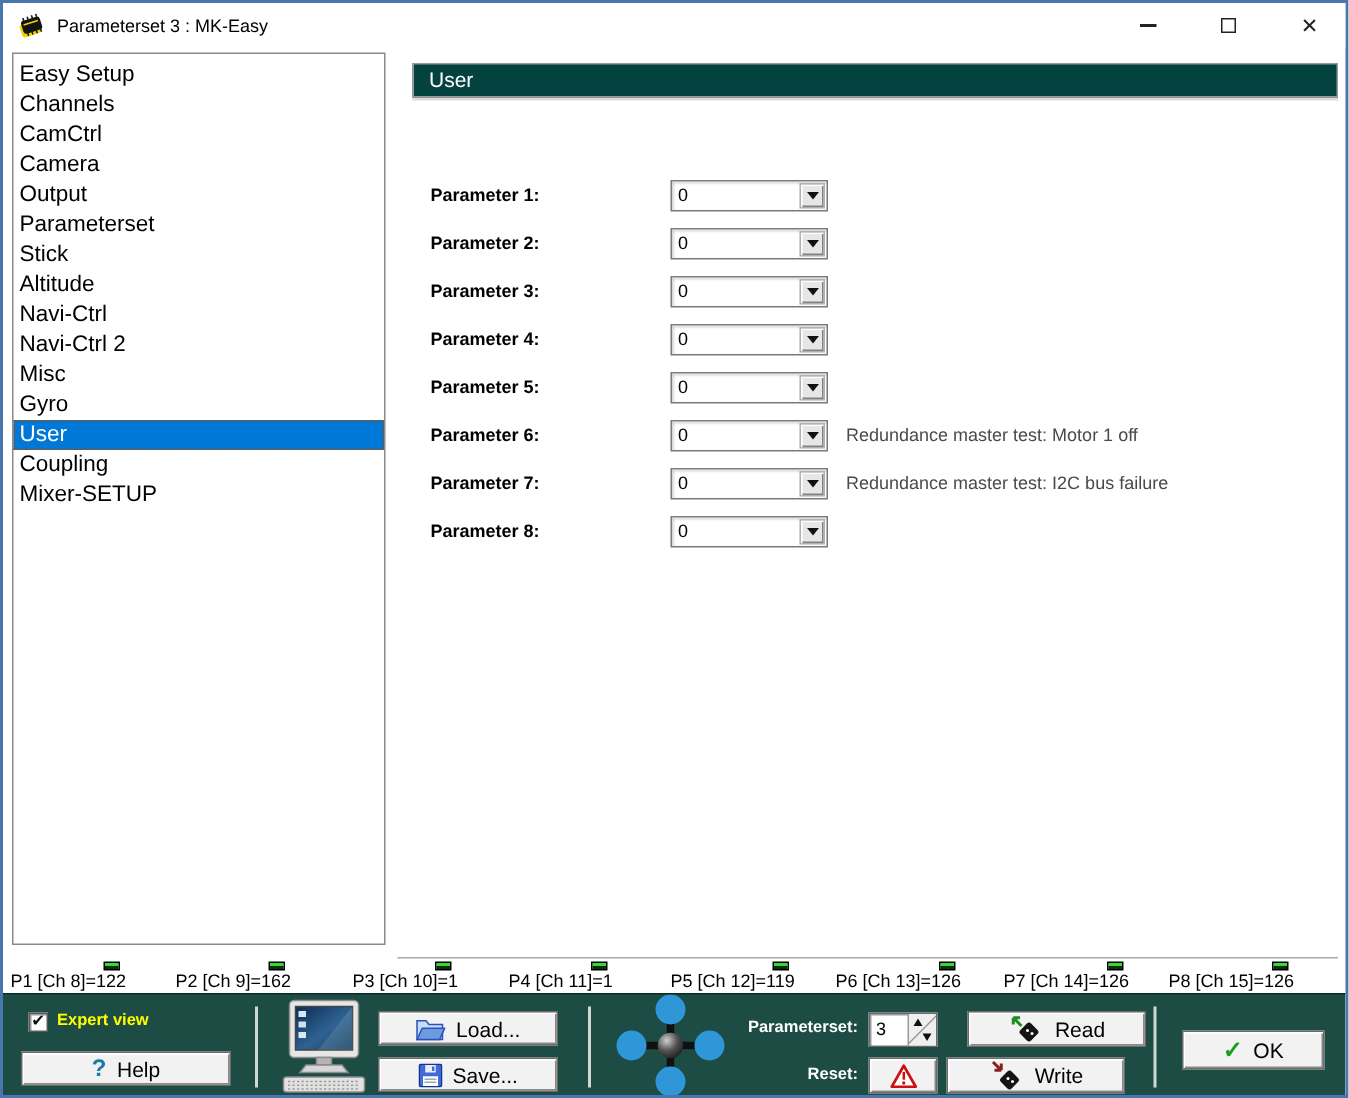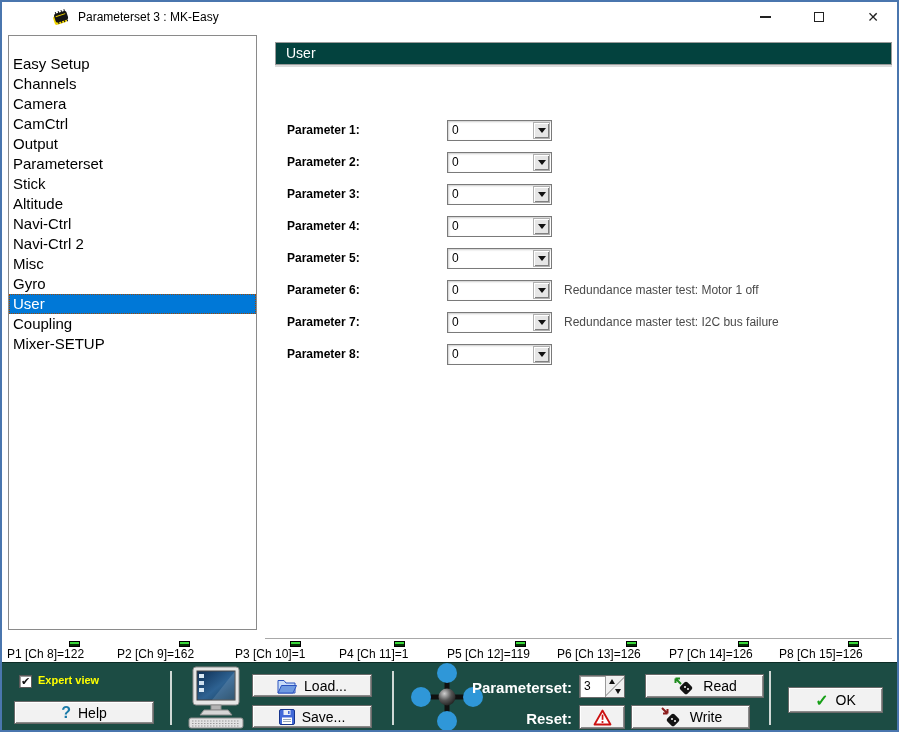--- a/index.html
+++ b/index.html
@@ -4,30 +4,30 @@
 <style>
   * { margin:0; padding:0; box-sizing:border-box; }
   html,body { background:#d8d8d8; }
   #window {
     position:relative; width:899px; height:732px; background:#ffffff;
     border:2px solid #4a76ae; overflow:hidden;
     font-family:"Liberation Sans", sans-serif; color:#000;
   }
   
   .titlebar { position:absolute; left:0; top:0; right:0; height:30px; background:#fff;
-    display:flex; align-items:center; padding-left:8px;margin-left:40px; }
+    display:flex; align-items:center; padding-left:8px; }
   .titlebar .apptitle { font-size:12px; margin-left:8px; }
   .winbtns { position:absolute; right:14px; top:0; height:30px; display:flex; align-items:center; gap:34px; }
   .min-glyph { width:11px; height:1.5px; background:#222; }
   .max-glyph { width:10px; height:10px; border:1.2px solid #222; background:#fff; }
   .close-glyph { font-size:14px; line-height:14px; color:#222; }
   .winbtn { cursor:default; display:flex; align-items:center; justify-content:center; width:20px; height:20px; }
   
   .listbox { position:absolute; left:6px; top:33px; width:249px; height:595px;
-    background:#fff; border:1px solid #8a8a8a; padding-top:18px; }
+    background:#fff; border:1px solid #8a8a8a; padding-top:4px; }
   .listbox .item { height:20px; line-height:20px; font-size:15px; padding-left:4px; white-space:nowrap; }
   .listbox .item.sel { background:#0078d7; color:#fff; outline:1px dotted #a04800; outline-offset:-1px; }
   
   .main-header { position:absolute; left:273px; top:40px; width:617px; height:23px;
     background:#03423e; color:#fff; font-size:14px; line-height:21px; padding-left:10px;
     border:1px solid #9a9a9a; box-shadow:0 2px 0 #dcdcdc; }
   .rows { position:absolute; left:285px; top:112px; }
   .prow { display:flex; align-items:center; height:32px; }
   .plabel { width:160px; font-size:12px; font-weight:bold; }
   .combo { width:105px; height:21px; background:#fff; border:1px solid #7a7a7a;
@@ -49,21 +49,21 @@
   .toolbar { position:absolute; left:0; right:0; top:660px; height:70px; background:#1c4c44; border-top:1px solid #0c2c26; }
   .tbtn { position:absolute; background:#f2f2f2; border:1px solid #6a6a6a;
     box-shadow:inset 1px 1px 0 #fff, inset -1px -1px 0 #8a8a8a;
     display:flex; align-items:center; justify-content:center; font-size:14px; gap:7px; }
   .vsep { position:absolute; width:2px; top:8px; height:54px; background:#cfd8d5; }
   .chk-label { position:absolute; left:36px; top:11px; color:#ffff00; font-weight:bold; font-size:11px; }
   .checkbox { position:absolute; left:17px; top:12px; width:13px; height:13px; background:#fff;
     border:1px solid #5a5a5a; box-shadow:inset 1px 1px 0 #9a9a9a;
     display:flex; align-items:center; justify-content:center; font-size:11px; line-height:11px; color:#111; }
   .help-q { color:#1a7aa8; font-weight:bold; font-size:16px; }
-  .tb-label { position:absolute; color:#fff; font-weight:bold; font-size:15px; width:110px; text-align:right; }
+  .tb-label { position:absolute; color:#fff; font-weight:bold; font-size:11px; width:110px; text-align:right; }
   .spinner { position:absolute; left:577px; top:12px; width:46px; height:23px; background:#fff;
     border:1px solid #6a6a6a; box-shadow:inset 1px 1px 0 #9a9a9a; display:flex; }
   .spinval { flex:1; font-size:12px; padding:3px 0 0 4px; }
   .spinbtns { width:19px; position:relative; border-left:1px solid #9a9a9a;
     background:linear-gradient(135deg,#efefef 47%,#8a8a8a 50%,#efefef 53%); }
   .sup { position:absolute; left:3px; top:3px; width:0; height:0;
     border-left:3.5px solid transparent; border-right:3.5px solid transparent; border-bottom:5px solid #111; }
   .sdown { position:absolute; right:3px; bottom:3px; width:0; height:0;
     border-left:3.5px solid transparent; border-right:3.5px solid transparent; border-top:5px solid #111; }
   .okcheck { color:#17a017; font-weight:bold; font-size:16px; }
@@ -102,22 +102,22 @@
         </div>
       <div class="winbtn">
           <span class="close-glyph">✕</span>
         </div>
     </div>
   </div>
 
   <div class="listbox">
     <div class="item">Easy Setup</div>
     <div class="item">Channels</div>
+    <div class="item">CamCtrl</div>
     <div class="item">Camera</div>
-    <div class="item">CamCtrl</div>
     <div class="item">Output</div>
     <div class="item">Parameterset</div>
     <div class="item">Stick</div>
     <div class="item">Altitude</div>
     <div class="item">Navi-Ctrl</div>
     <div class="item">Navi-Ctrl 2</div>
     <div class="item">Misc</div>
     <div class="item">Gyro</div>
     <div class="item sel">User</div>
     <div class="item">Coupling</div>

